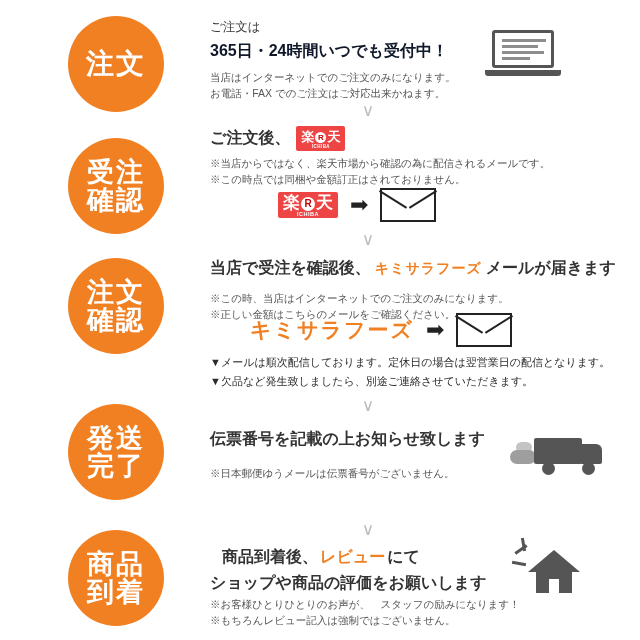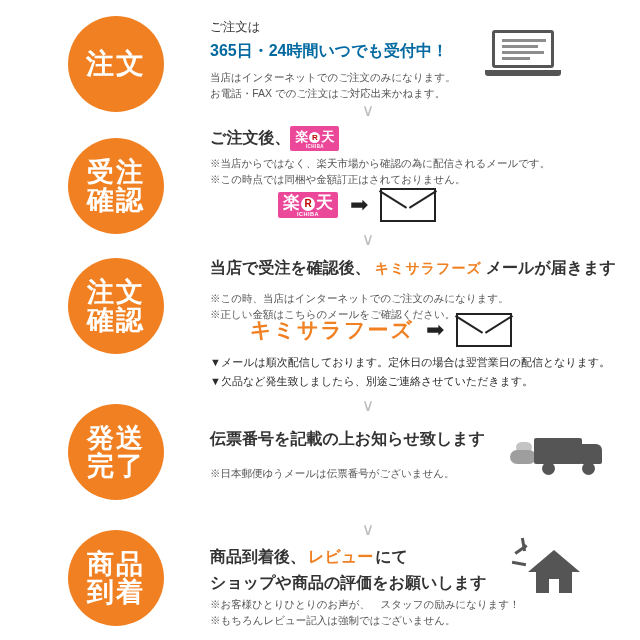--- a/index.html
+++ b/index.html
@@ -61,21 +61,21 @@
   .content {
     position: absolute;
     left: 200px;
     top: 0;
     width: 440px;
     height: 640px;
   }
 
   .block { position: absolute; left: 10px; width: 425px; }
 
-  .hl-red { color: #0369a1; font-weight: bold; }
+  .hl-red { color: #0f172a; font-weight: bold; }
   .hl-orange { color: #f08022; font-weight: bold; }
 
   .line-main {
     font-size: 12.5px;
     color: #3a3a3a;
     line-height: 1.5;
   }
   .line-big {
     font-size: 16px;
     font-weight: bold;
@@ -101,21 +101,21 @@
     height: 14px;
     color: #bdbdbd;
     font-size: 17px;
     line-height: 14px;
     text-align: center;
   }
 
   
   .rakuten {
     display: inline-block;
-    background: #ec4899;
+    background: #ef4444;
     color: #ffffff;
     font-weight: bold;
     padding: 2px 5px 1px 5px;
     border-radius: 2px;
     line-height: 1;
     vertical-align: middle;
     position: relative;
     text-align: center;
   }
   .rakuten .jp { font-size: 13px; letter-spacing: 0px; }
@@ -339,21 +339,21 @@
           <div class="bar" style="width:42px;"></div>
           <div class="bar" style="width:28px;"></div>
         </div>
       </div>
       <div class="base"></div>
     </div>
 
     <div class="chevron" style="top:104px;">∨</div>
 
     <div class="block" style="top:124px;">
-      <div class="line-big" style="display:flex; align-items:center; gap:0;">
+      <div class="line-big" style="display:flex; align-items:center; gap:6px;">
         <span>ご注文後、</span>
         <span class="rakuten">
           <span class="jp">楽</span><span class="r-circle">R</span><span class="jp">天</span>
           <span class="sub">ICHIBA</span>
         </span>
       </div>
       <div class="note" style="margin-top:4px;">※当店からではなく、楽天市場から確認の為に配信されるメールです。</div>
       <div class="note">※この時点では同梱や金額訂正はされておりません。</div>
     </div>
 
@@ -411,21 +411,21 @@
       <div class="smoke"></div>
       <div class="body"></div>
       <div class="cab"></div>
       <div class="wheel w1"></div>
       <div class="wheel w2"></div>
     </div>
 
     <div class="chevron" style="top:523px;">∨</div>
 
     <div class="block" style="top:543px;">
-      <div class="line-big" style="display:flex; align-items:baseline; gap:2px;">
+      <div class="line-big" style="display:flex; align-items:baseline; gap:2px;margin-left:12px;">
         <span>商品到着後、</span>
         <span class="hl-orange">レビュー</span>
         <span>にて</span>
       </div>
       <div class="line-big">ショップや商品の評価をお願いします</div>
       <div class="note" style="margin-top:1px;">※お客様ひとりひとりのお声が、　スタッフの励みになります！</div>
       <div class="note">※もちろんレビュー記入は強制ではございません。</div>
     </div>
 
     <div class="house" style="left:310px; top:538px;">

